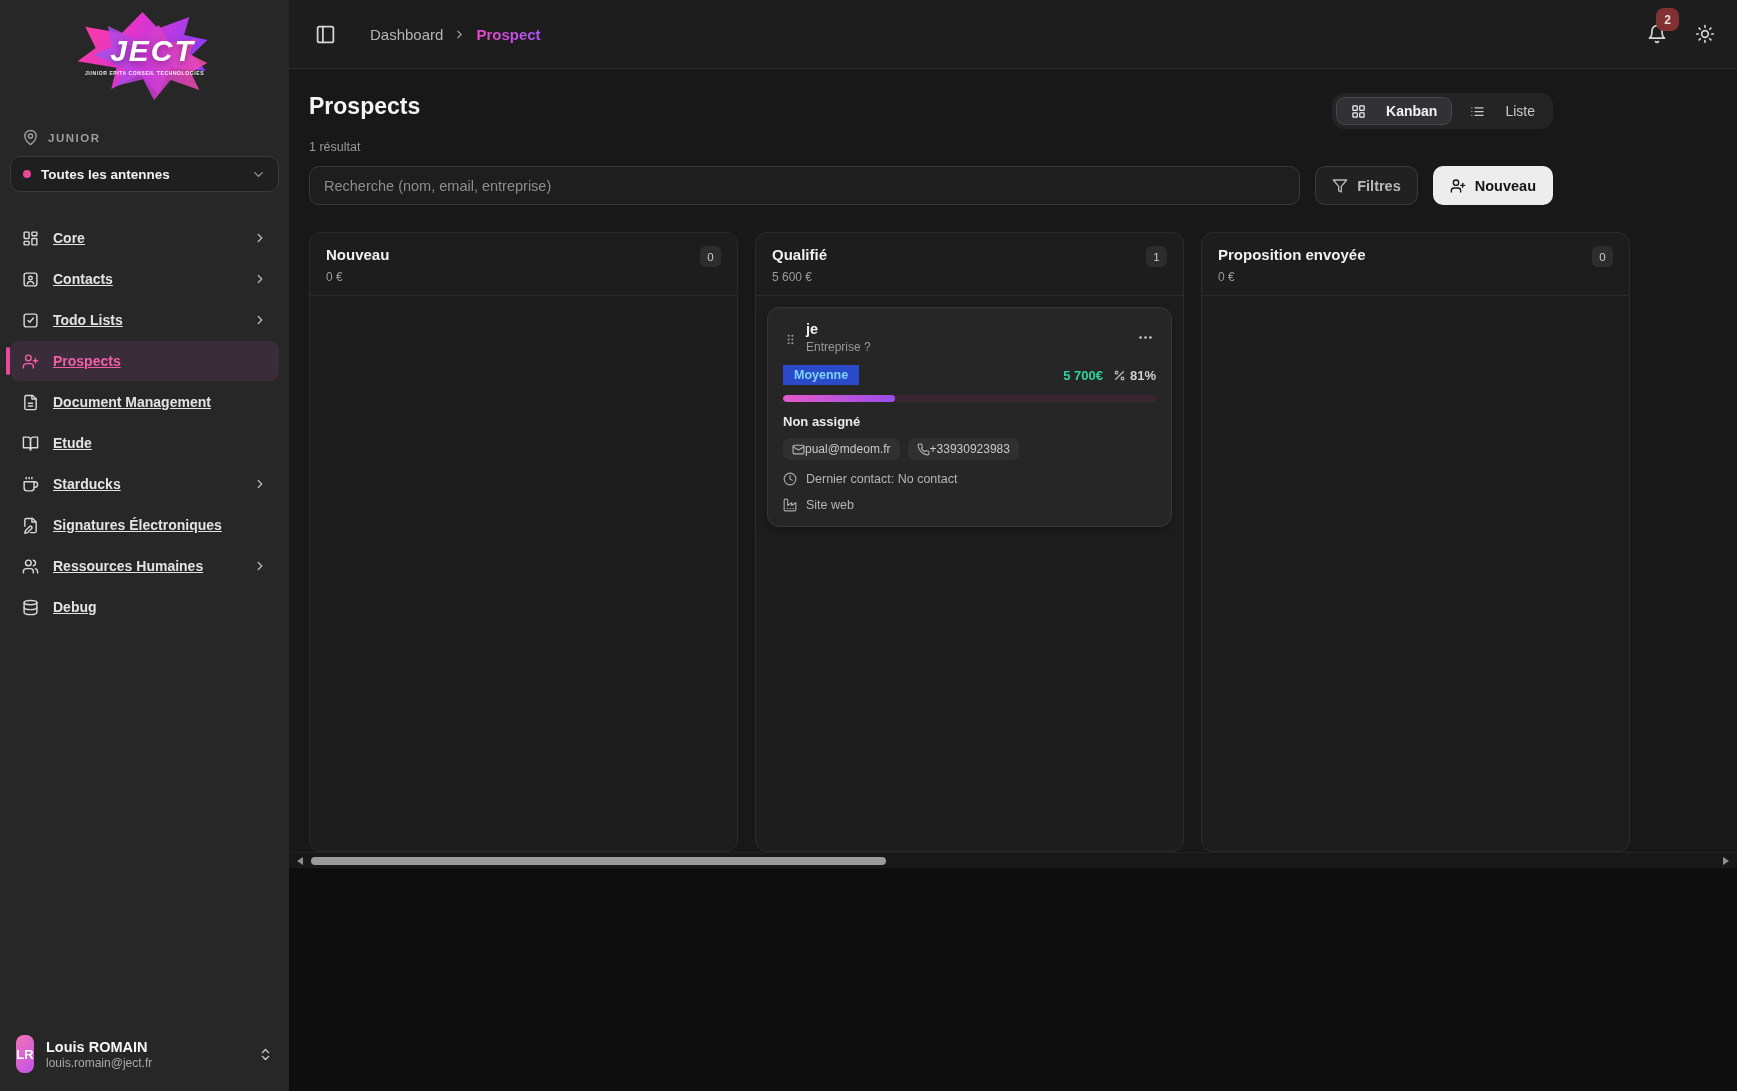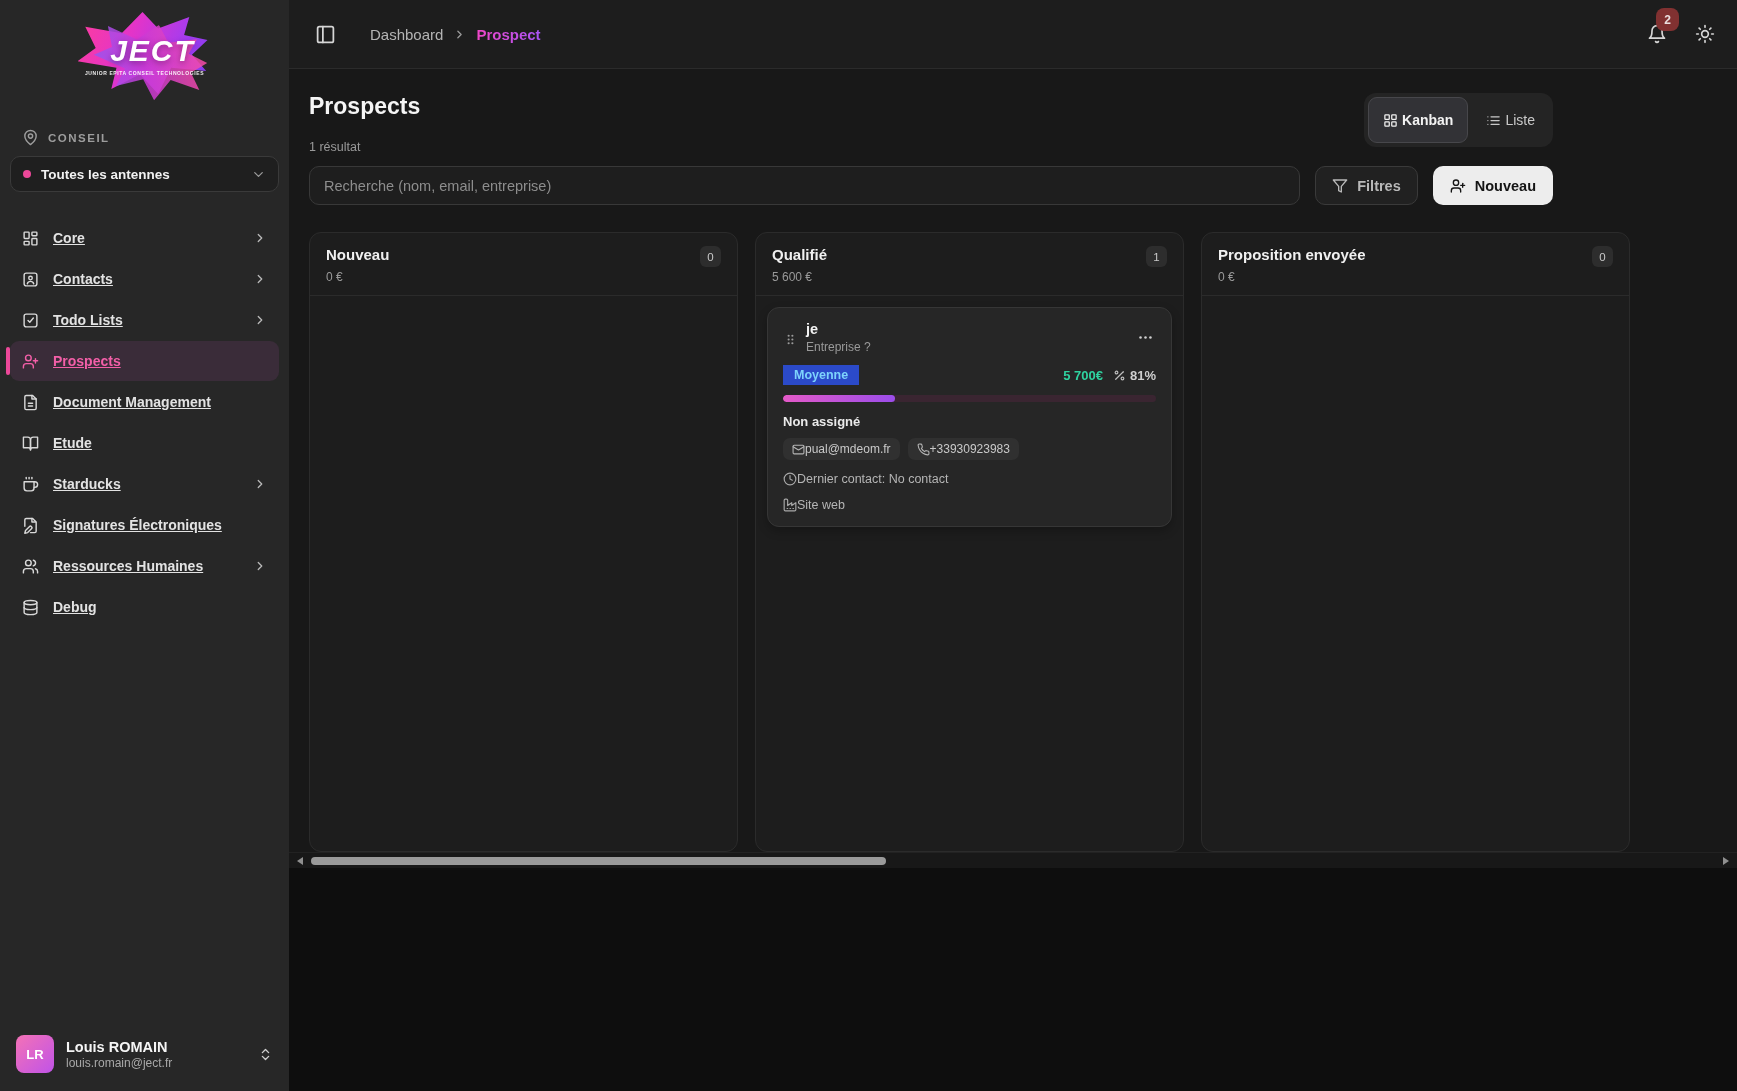--- a/index.html
+++ b/index.html
@@ -26,21 +26,21 @@
   .nav { margin-top:26px; padding:0 10px; display:flex; flex-direction:column; gap:1px; }
   .nav-item { position:relative; display:flex; align-items:center; gap:14px; height:40px; padding:0 12px; border-radius:9px; color:#e3e3e3; cursor:pointer;text-decoration:underline; }
   .nav-item .nav-icon { color:#d9d9d9; display:flex; }
   .nav-label { flex:1; font-size:14px; font-weight:600; white-space:nowrap; }
   .nav-chevron { color:#b9b9b9; display:flex; }
   .nav-item.active { background:#3a2c39; color:#f35fa8; }
   .nav-item.active .nav-icon, .nav-item.active .nav-label { color:#f35fa8; }
   .nav-item.active::before { content:""; position:absolute; left:-4px; top:6px; bottom:6px; width:3.5px; border-radius:4px; background:#ec4899; }
 
   .user-row { margin-top:auto; display:flex; align-items:center; gap:12px; padding:14px 16px 18px; cursor:pointer; }
-  .avatar { width:38px; height:38px; border-radius:8px; background:linear-gradient(135deg,#f472b6,#c053e8); display:flex; align-items:center; justify-content:center; font-size:13px; font-weight:700; color:#fff; }
+  .avatar { width:18px; height:38px; border-radius:8px; background:linear-gradient(135deg,#f472b6,#c053e8); display:flex; align-items:center; justify-content:center; font-size:13px; font-weight:700; color:#fff; }
   .user-info { flex:1; }
   .user-name { font-size:14.5px; font-weight:800; color:#f5f5f5; }
   .user-email { font-size:12px; color:#a9a9a9; margin-top:1px; }
   .user-caret { color:#cfcfcf; }
 
   
   .main { flex:1; display:flex; flex-direction:column; min-width:0; }
   .topbar { height:69px; background:#1d1d1d; border-bottom:1px solid #2b2b2b; display:flex; align-items:center; padding:0 22px; }
   .panel-toggle { color:#d6d6d6; cursor:pointer; display:flex; padding:4px; }
   .breadcrumb { display:flex; align-items:center; gap:10px; margin-left:30px; font-size:15px; }
@@ -50,21 +50,21 @@
   .topbar-right { margin-left:auto; display:flex; align-items:center; gap:28px; }
   .bell-wrap { position:relative; cursor:pointer; color:#d6d6d6; }
   .notif-badge { position:absolute; right:-12px; top:-16px; min-width:23px; height:23px; border-radius:8px; background:#813131; color:#eadfdf; font-size:12px; font-weight:700; display:flex; align-items:center; justify-content:center; }
   .sun { color:#d6d6d6; cursor:pointer; }
 
   .content { background:#181818; padding:24px 20px 0; }
   .page-header { display:flex; align-items:flex-start; margin-right:164px; }
   .page-title { font-size:23px; font-weight:800; color:#f5f5f5; }
   .result-count { font-size:12.5px; color:#9a9a9a; margin-top:20px; }
   .view-toggle { margin-left:auto; display:flex; align-items:center; gap:4px; background:#242424; border-radius:12px; padding:4px; }
-  .seg { display:flex; align-items:center; gap:4px; padding:14px 14px; border-radius:9px; font-size:14px; color:#c9c9c9; cursor:pointer; }
+  .seg { display:flex; align-items:center; gap:20px; padding:5px 14px; border-radius:9px; font-size:14px; color:#c9c9c9; cursor:pointer; }
   .seg.active { background:#323236; border:1px solid #47474b; color:#f2f2f2; font-weight:700; }
 
   .toolbar-row { display:flex; align-items:center; gap:15px; margin:12px 164px 0 0; }
   .search-input { flex:1; height:39px; background:#1e1e1e; border:1px solid #383838; border-radius:10px; color:#e6e6e6; font-size:14.5px; padding:0 14px; font-family:"Liberation Sans",sans-serif; outline:none; }
   .search-input::placeholder { color:#8d8d8d; }
   .btn { display:flex; align-items:center; gap:9px; height:39px; padding:0 16px; border-radius:10px; font-size:14.5px; cursor:pointer; border:1px solid transparent; }
   .btn-filters { background:#212121; border-color:#3a3a3a; color:#b9b9b9; font-weight:600; }
   .btn-new { background:#ededed; color:#141414; font-weight:700; }
 
   .board { display:flex; gap:17px; margin-top:27px; }
@@ -87,21 +87,21 @@
   .pill { background:#2b4ac9; color:#7dd3fc; font-size:12.5px; font-weight:700; padding:3px 11px; border-radius:0; }
   .money { margin-left:auto; color:#2fd3a0; font-size:13px; font-weight:800; }
   .prob { display:flex; align-items:center; gap:4px; margin-left:10px; color:#cfcfcf; font-size:13px; font-weight:600; }
   .prob svg { color:#bdbdbd; }
   .progress { height:7px; border-radius:4px; background:#3a2531; margin-top:10px; overflow:hidden; }
   .progress-fill { height:100%; border-radius:4px; background:linear-gradient(90deg,#e45ac8,#9b4dea); }
   .assignee { font-size:13px; font-weight:700; color:#eaeaea; margin-top:12px; }
   .chips { display:flex; gap:8px; margin-top:9px; }
   .chip { display:flex; align-items:center; background:#303030; border-radius:7px; padding:4px 9px; font-size:12px; color:#c9c9c9; cursor:pointer; }
   .chip svg { color:#b5b5b5; }
-  .meta { display:flex; align-items:center; margin-top:12px; font-size:12.5px; color:#b5b5b5; }
+  .meta { display:flex; align-items:center; gap:9px; margin-top:12px; font-size:12.5px; color:#b5b5b5; }
   .meta svg { color:#a8a8a8; }
 
   
   .hscroll { position:relative; height:16px; background:#181818; border-top:1px solid #222; }
   .scroll-arrow { position:absolute; top:4px; width:0; height:0; border-top:4.5px solid transparent; border-bottom:4.5px solid transparent; cursor:pointer; }
   .scroll-arrow.left { left:8px; border-right:6px solid #8f8f8f; }
   .scroll-arrow.right { right:8px; border-left:6px solid #8f8f8f; }
   .scroll-thumb { position:absolute; left:22px; top:4px; width:575px; height:8px; border-radius:4px; background:#9a9a9a; cursor:pointer; }
   .void { flex:1; background:#0e0e0e; }
 </style>
@@ -116,21 +116,21 @@
     <div class="logo-sub">JUNIOR EPITA CONSEIL TECHNOLOGIES</div>
   </div>
 
   <div class="antenne-label">
     <span>
       <svg width="17" height="17" viewBox="0 0 24 24" fill="none" stroke="currentColor" stroke-width="2" stroke-linecap="round" stroke-linejoin="round">
           <path d="M20 10c0 6-8 12-8 12s-8-6-8-12a8 8 0 0 1 16 0Z"></path>
           <circle cx="12" cy="10" r="3"></circle>
         </svg>
     </span>
-    <span>CONSEIL</span>
+    <span>JUNIOR</span>
   </div>
 
   <div class="antenne-select">
     <span class="dot"></span>
     <span class="val">Toutes les antennes</span>
     <span style="color:#9a9a9a;display:flex;">
       <svg width="15" height="15" viewBox="0 0 24 24" fill="none" stroke="currentColor" stroke-width="2" stroke-linecap="round" stroke-linejoin="round">
           <path d="m6 9 6 6 6-6"></path>
         </svg>
     </span>

